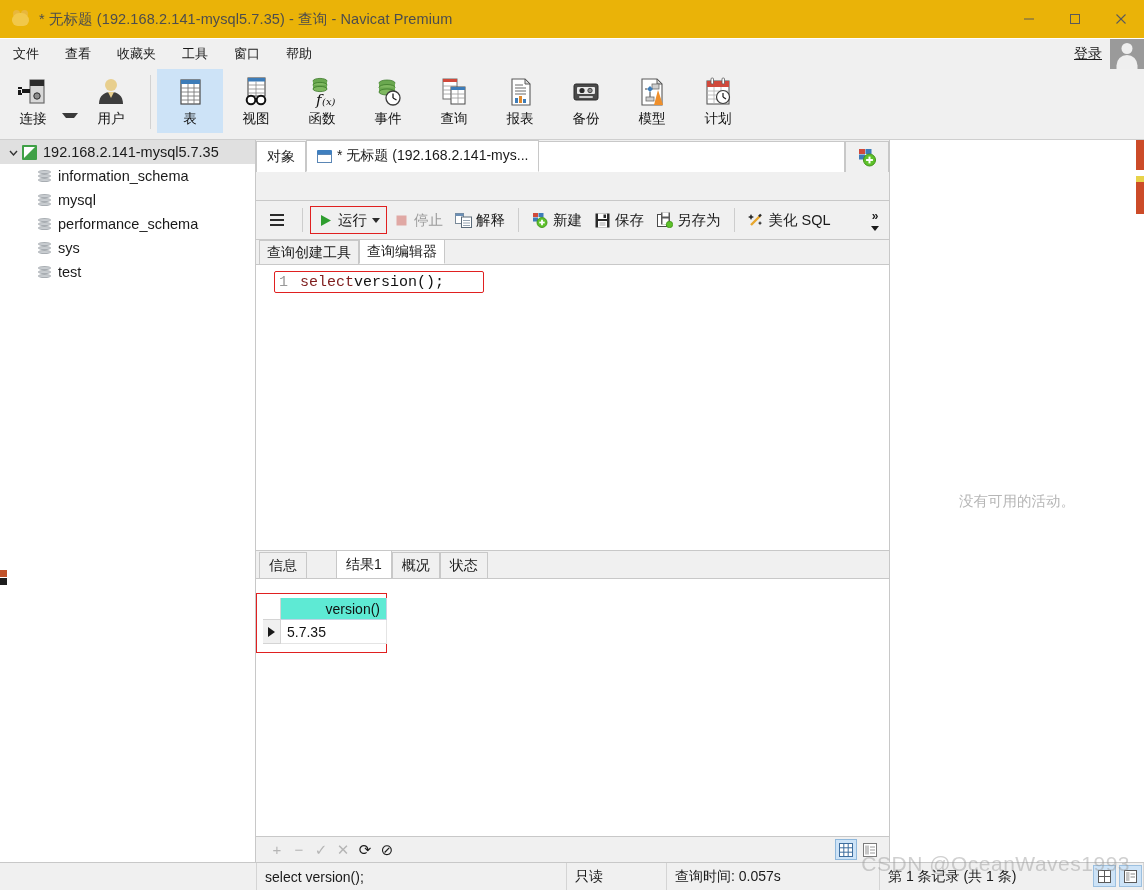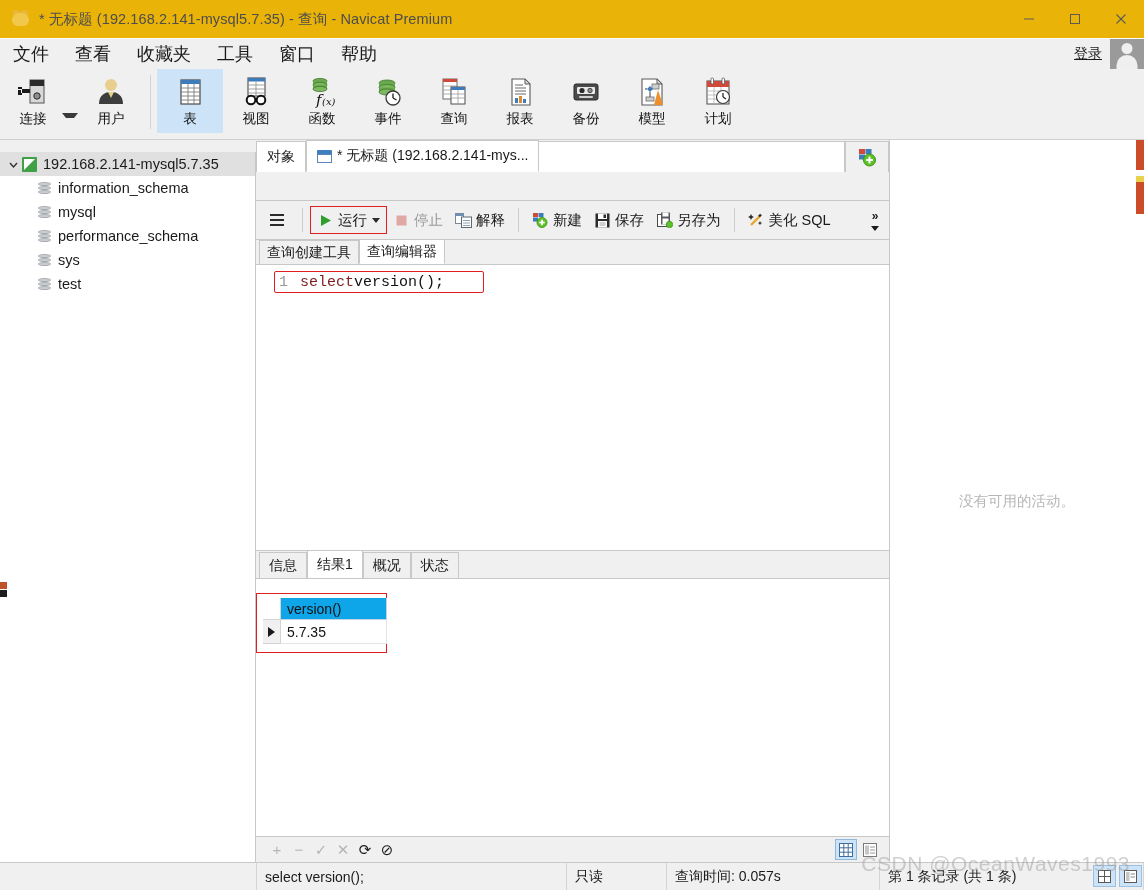--- a/index.html
+++ b/index.html
@@ -75,21 +75,21 @@
   .menubar {
     flex: 0 0 30px;
     height: 30px;
     background: #f0f0f0;
     display: flex;
     align-items: center;
     position: relative;
   }
   .menuitem {
     padding: 4px 13px;
-    font-size: 18px;
+    font-size: 13px;
     color: #1a1a1a;
     white-space: nowrap;
   }
   .menu-right {
     position: absolute;
     right: 0; top: 0;
     height: 30px;
     display: flex;
     align-items: center;
   }
@@ -180,21 +180,20 @@
 
   
   .sidebar {
     width: 256px;
     flex: 0 0 256px;
     background: #ffffff;
     border-right: 1px solid #c8c8c8;
     padding-top: 0;
     box-sizing: border-box;
     position: relative;
-    margin-top: 12px;
   }
   .tree-row {
     height: 24px;
     display: flex;
     align-items: center;
     font-size: 14.5px;
     color: #1a1a1a;
     padding-left: 6px;
     white-space: nowrap;
   }
@@ -428,21 +427,21 @@
     padding: 0 9px;
     font-size: 14px;
     display: flex; align-items: center;
     border: 1px solid #c8c8c8;
     border-bottom: none;
     background: #f0f0f0;
     color: #1a1a1a;
     box-sizing: border-box;
     white-space: nowrap;
   }
-  .restab.active { background: #ffffff; height: 28px; }
+  .restab.active { background: #ffffff; height: 28px; margin-left: 29px; }
 
   .resultpane {
     flex: 1 1 auto;
     background: #ffffff;
     min-height: 0;
     position: relative;
     border-top: 1px solid #c8c8c8;
   }
   .grid-outline {
     position: absolute;
@@ -460,25 +459,25 @@
   .grid .rowhdr {
     width: 17px;
     background: #f0f0f0;
     border: 1px solid #d4d4d4;
     border-top: none;
     border-left: none;
     text-align: center;
     padding: 0;
   }
   .grid th {
-    background: #0ea5e9;
+    background: #5eead4;
     border: 1px solid #c2d3e4;
     border-left: none; border-top: none;
     font-weight: normal;
-    text-align: left;
+    text-align: right;
     padding: 2px 6px;
     height: 15px;
     color: #111;
     box-sizing: border-box;
     width: 106px;
   }
   .grid td.cell {
     background: #ffffff;
     border: 1px solid #e4e4e4;
     border-left: none; border-top: none;

